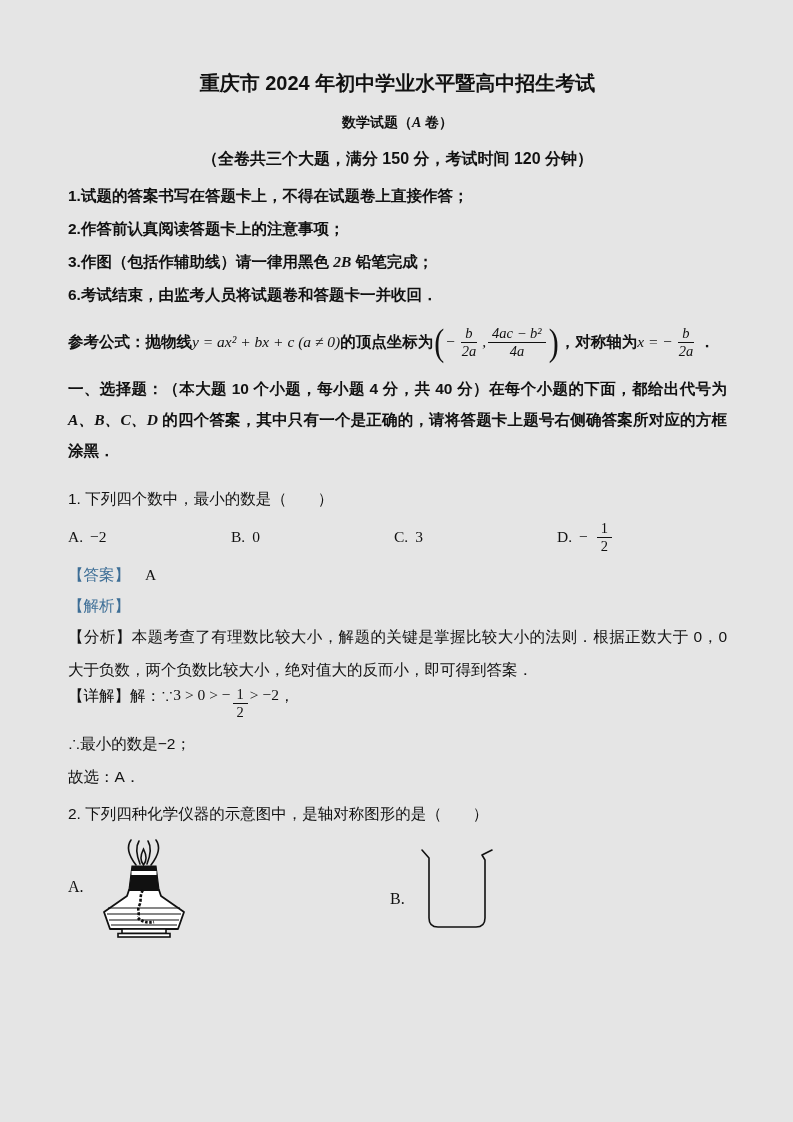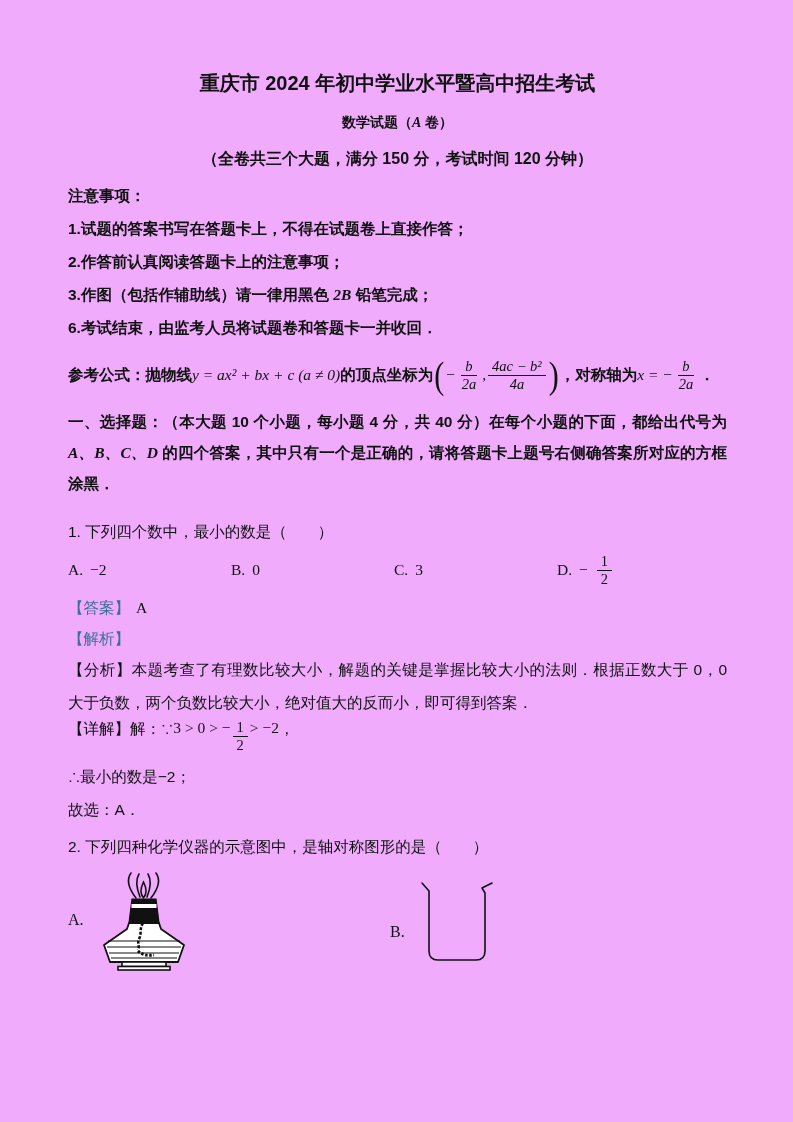--- a/index.html
+++ b/index.html
@@ -1,19 +1,19 @@
 <!DOCTYPE html>
 <html><head>
 <meta charset="utf-8">
 <style>
   html,body { margin:0; padding:0; background:#ffffff; }
   .page {
     position:relative;
     width:793px; height:1122px;
-    background:#f0abfc;
+    background:#e5e5e5;
     color:#111111;
     font-family:"Liberation Sans", sans-serif;
     font-size:15.5px;
     overflow:hidden;
   }
   .content { position:absolute; left:68px; top:70px; width:659px; }
 
   .cjk-bold { font-weight:bold; }
 
   .title1 { text-align:center; font-size:20px; font-weight:bold; line-height:26px; margin-bottom:13px; }
@@ -41,21 +41,21 @@
                transform:scaleY(1.25); display:inline-block; margin:0 1px; }
 
   .section { font-weight:bold; line-height:31px; text-align:justify; margin-bottom:18px; }
 
   .qline { line-height:29px; margin-top:6px; }
 
   .options { display:grid; grid-template-columns:163px 163px 163px auto;
              align-items:center; min-height:44px; margin-top:2px; }
   .opt { display:flex; align-items:center; gap:7px; font-family:"Liberation Serif", serif; }
 
-  .ansline { line-height:31px; display:flex; align-items:center; gap:6px; }
+  .ansline { line-height:31px; display:flex; align-items:center; gap:15px; }
   .blue { color:#3d6e96; }
 
   .para { line-height:32.5px; text-align:justify; }
 
   .detail-row { display:flex; height:42px; }
 
   .figures { position:relative; height:104px; margin-top:10px; }
   .fig-label { position:absolute; font-family:"Liberation Serif", serif; font-size:16px; }
   .fig-a-label { left:0px; top:40px; }
   .fig-b-label { left:322px; top:52px; }
@@ -68,21 +68,20 @@
 
 <div class="page">
   <div class="content">
 
     <div class="title1">重庆市 2024 年初中学业水平暨高中招生考试</div>
 
     <div class="title2"><span>数学试题（</span><span class="mi-b">A</span><span> 卷）</span></div>
 
     <div class="meta">（全卷共三个大题，满分 150 分，考试时间 120 分钟）</div>
 
-    <div class="notice-heading">注意事项：</div>
     <div class="notice-item">1.试题的答案书写在答题卡上，不得在试题卷上直接作答；</div>
     <div class="notice-item">2.作答前认真阅读答题卡上的注意事项；</div>
     <div class="notice-item"><span>3.作图（包括作辅助线）请一律用黑色 </span><span class="mi-b">2B</span><span> 铅笔完成；</span></div>
     <div class="notice-item">6.考试结束，由监考人员将试题卷和答题卡一并收回．</div>
 
     <div class="formula-row">
       <span class="cjk-bold">参考公式：抛物线</span>
       <span class="mi">y = ax² + bx + c (a ≠ 0)</span>
       <span class="cjk-bold">的顶点坐标为</span>
       <span class="big-paren">(</span>

